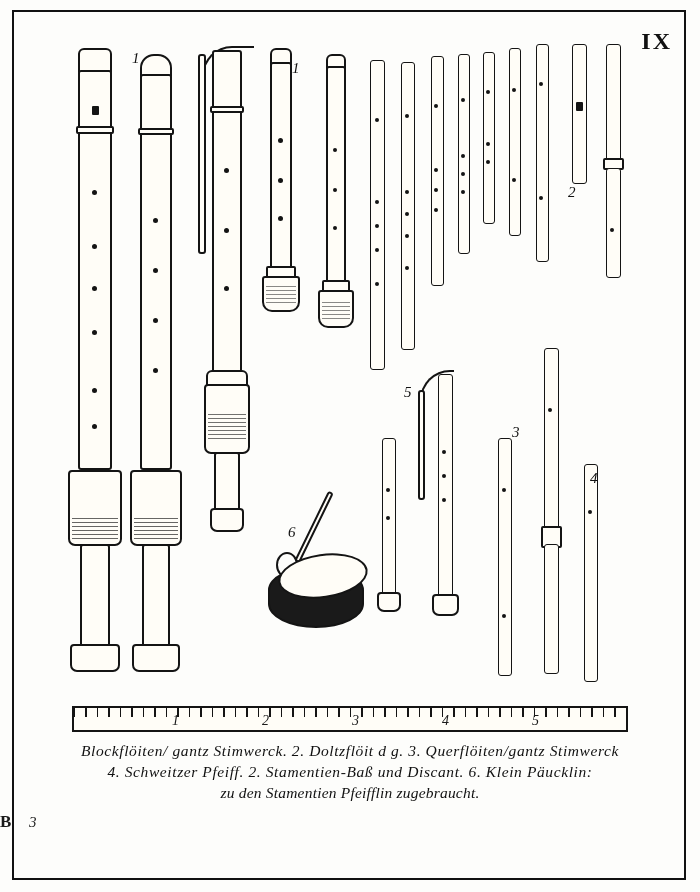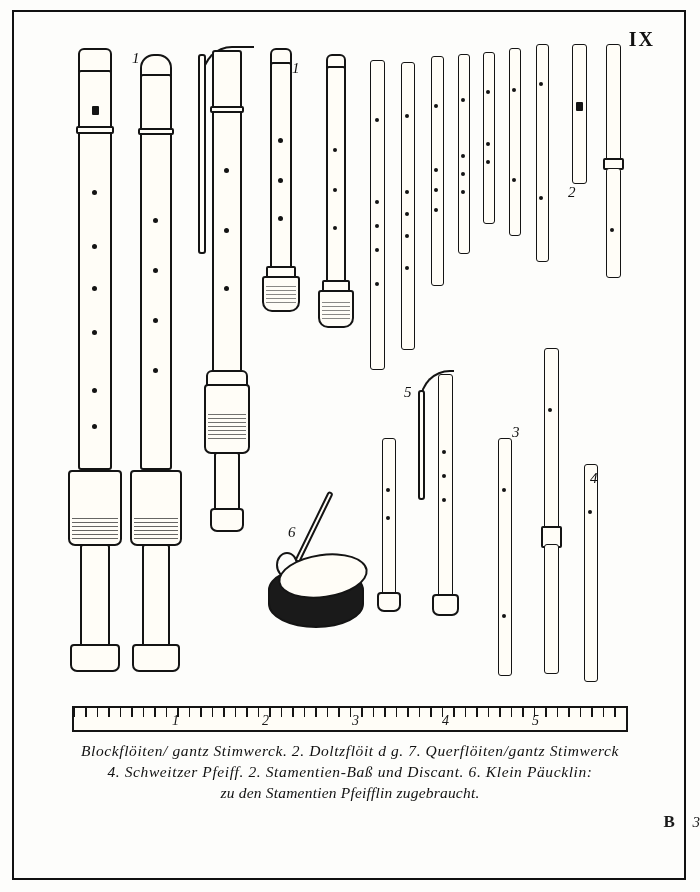--- a/index.html
+++ b/index.html
@@ -32,23 +32,23 @@
   }
   .figure-area {
     position: absolute;
     left: 20px;
     top: 18px;
     width: 660px;
     height: 690px;
   }
   .plate-number {
     position: absolute;
-    right: 45px;
+    right: 28px;
     top: 28px;
-    font-size: 20px;
+    font-size: 24px;
     font-family: "Liberation Serif", serif;
     letter-spacing: 2px;
     font-weight: 700;
     color: #111;
     margin-left: 16px;
   }
   
   .instr {
     position: absolute;
     box-sizing: border-box;
@@ -210,21 +210,21 @@
     letter-spacing: 0.2px;
     font-style: italic;
     white-space: nowrap;
   }
   .caption-line.wide { letter-spacing: 0.6px; }
   .sig {
     position: absolute;
     left: 0;
     top: 812px;
     width: 700px;
-    text-align: right;
+    text-align: left;
     font-size: 15px;
     font-family: "Liberation Serif", serif;
   }
   .sig .sig-mark { font-weight: 700; font-size: 17px; }
   .sig .sig-num { font-style: italic; margin-left: 14px; }
 </style>
 </head>
 <body>
 
 <div class="plate">
@@ -423,21 +423,21 @@
   <div class="ruler">
     <div class="ruler-ticks short"></div>
     <div class="ruler-num" style="left:98px;">1</div>
     <div class="ruler-num" style="left:188px;">2</div>
     <div class="ruler-num" style="left:278px;">3</div>
     <div class="ruler-num" style="left:368px;">4</div>
     <div class="ruler-num" style="left:458px;">5</div>
   </div>
 
   <div class="caption">
-    <div class="caption-line wide">Blockflöiten/ gantz Stimwerck.   2.  Doltzflöit d g.   7.  Querflöiten/gantz Stimwerck</div>
+    <div class="caption-line wide">Blockflöiten/ gantz Stimwerck.   2.  Doltzflöit d g.   3.  Querflöiten/gantz Stimwerck</div>
     <div class="caption-line wide">4.  Schweitzer Pfeiff.   2.  Stamentien-Baß und Discant.   6. Klein Päucklin:</div>
     <div class="caption-line">zu den Stamentien Pfeifflin zugebraucht.</div>
   </div>
 
   <div class="sig">
     <span class="sig-mark">B</span>
     <span class="sig-num">3</span>
   </div>
 
 </div>

